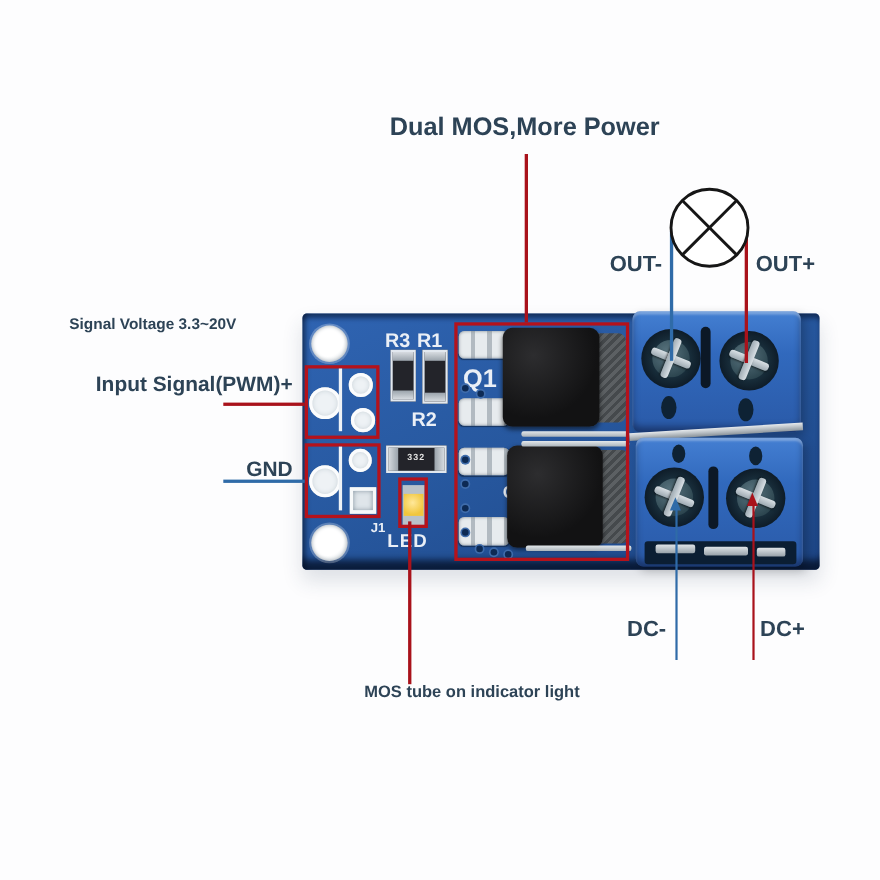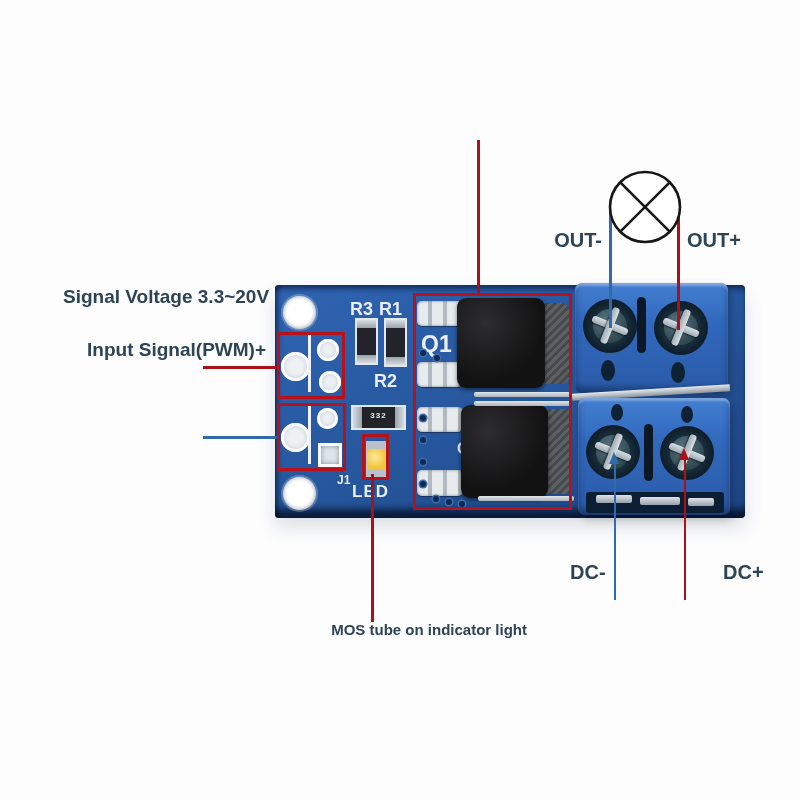--- a/index.html
+++ b/index.html
@@ -197,21 +197,23 @@
   <div class="vline blue-l" style="left:613.5px;top:462px;width:2.5px;height:138px;"></div>
   <div class="arrow-up arrow-red" style="left:679px;top:448px;"></div>
   <div class="vline red-l" style="left:683.5px;top:458px;width:2.5px;height:142px;"></div>
 
   <svg class="lamp-svg" width="78" height="78" viewBox="0 0 78 78">
     <circle cx="39" cy="39" r="35" fill="#ffffff" stroke="#161616" stroke-width="2.6"></circle>
     <line x1="14.3" y1="14.3" x2="63.7" y2="63.7" stroke="#161616" stroke-width="2.6"></line>
     <line x1="63.7" y1="14.3" x2="14.3" y2="63.7" stroke="#161616" stroke-width="2.6"></line>
   </svg>
 
+  <div class="ann" style="left:327px;top:102px;width:300px;text-align:center;font-size:23px;">Dual MOS,More Power</div>
   <div class="ann" style="left:538px;top:229px;width:64px;text-align:right;font-size:20px;">OUT-</div>
   <div class="ann" style="left:687px;top:229px;font-size:20px;">OUT+</div>
-  <div class="ann" style="left:63px;top:286px;font-size:19px;text-align:center;">Signal Voltage 3.3~20V</div>
+  <div class="ann" style="left:63px;top:286px;font-size:14px;text-align:center;">Signal Voltage 3.3~20V</div>
   <div class="ann" style="left:66px;top:339px;width:200px;text-align:right;font-size:19px;">Input Signal(PWM)+</div>
+  <div class="ann" style="left:66px;top:417px;width:200px;text-align:right;font-size:19px;">GND</div>
   <div class="ann" style="left:570px;top:561px;font-size:20px;">DC-</div>
-  <div class="ann" style="left:691px;top:561px;font-size:20px;margin-left:32px;">DC+</div>
+  <div class="ann" style="left:691px;top:561px;font-size:20px;">DC+</div>
   <div class="ann" style="left:227px;top:621px;width:300px;text-align:right;font-size:15px;">MOS tube on indicator light</div>
 
 </div>
 
 </body></html>

